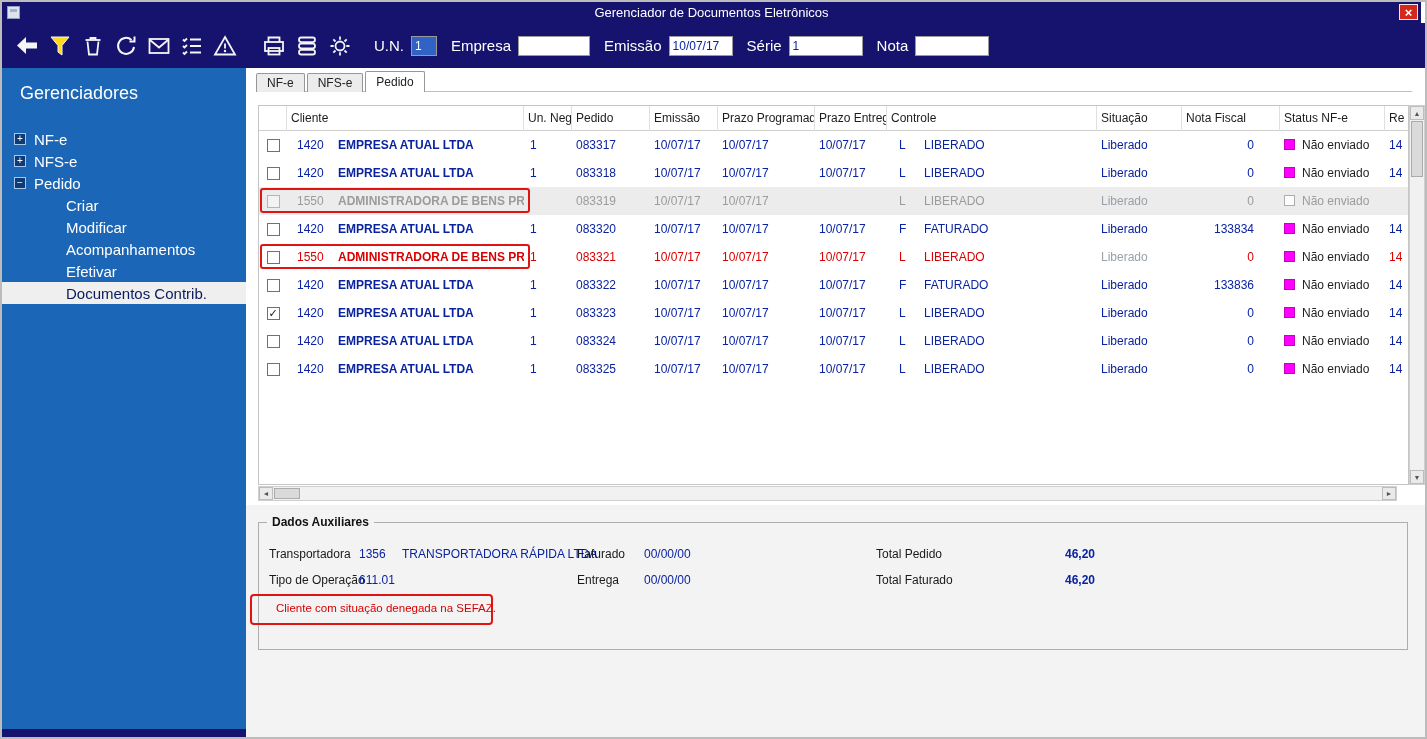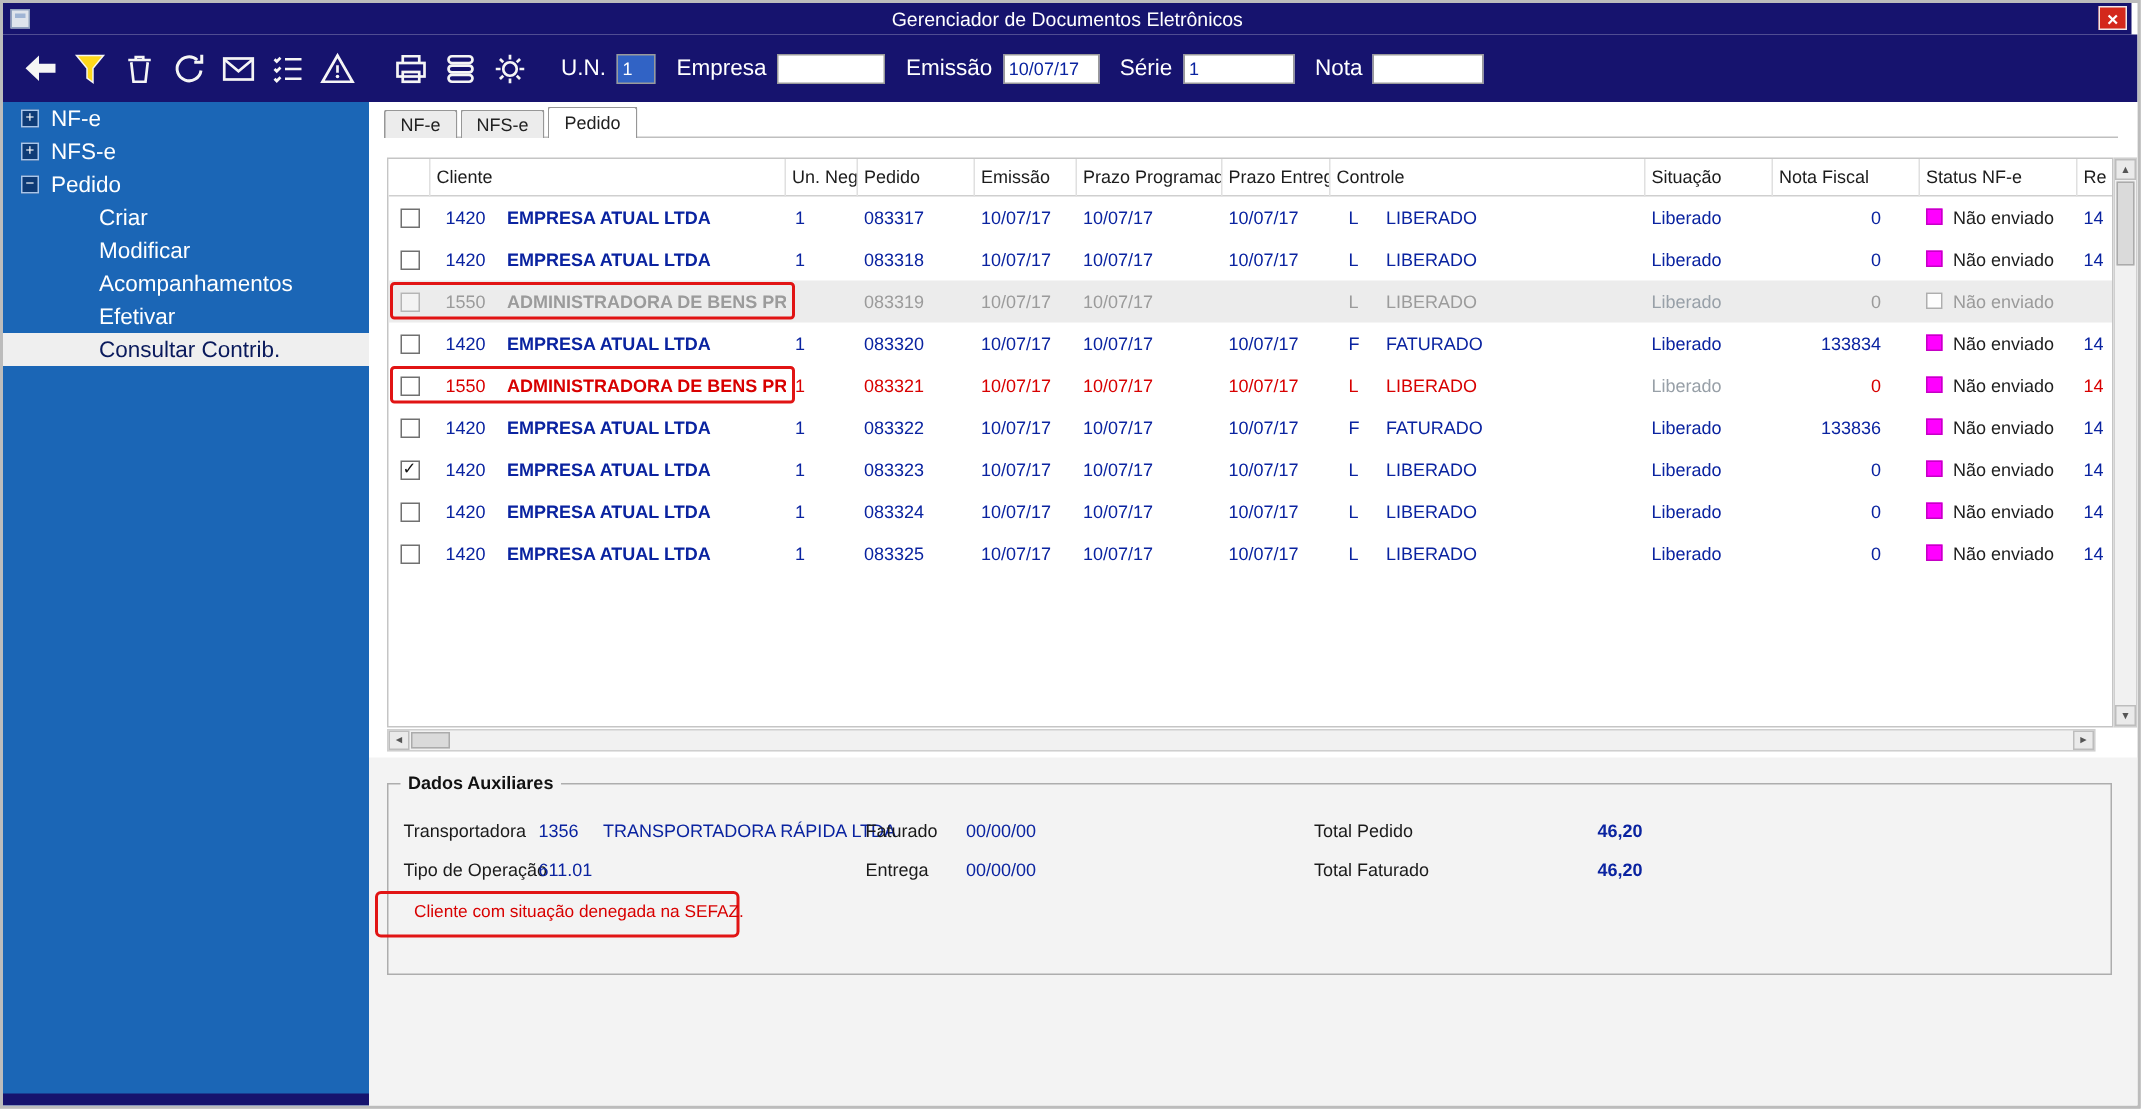--- a/index.html
+++ b/index.html
@@ -213,20 +213,21 @@
         <input class="tinput w-serie" value="1" style="">
       </span>
       <span class="tfield">
         <span class="tlabel">Nota</span>
         <input class="tinput w-nota" value="" style="">
       </span>
     </span>
   </div>
 
   <div class="sidebar">
+    <div class="sidebar-title">Gerenciadores</div>
     <div>
         <div class="tree-item lvl0">
           <span class="expander">+</span>
           <span class="tree-label">NF-e</span>
         </div>
         <div class="tree-item lvl0">
           <span class="expander">+</span>
           <span class="tree-label">NFS-e</span>
         </div>
         <div class="tree-item lvl0">
@@ -239,21 +240,21 @@
         <div class="tree-item lvl1">
           <span class="tree-label">Modificar</span>
         </div>
         <div class="tree-item lvl1">
           <span class="tree-label">Acompanhamentos</span>
         </div>
         <div class="tree-item lvl1">
           <span class="tree-label">Efetivar</span>
         </div>
         <div class="tree-item lvl1 selected">
-          <span class="tree-label">Consultar Contrib.</span>
+          <span class="tree-label">Documentos Contrib.</span>
         </div>
       </div>
     <div class="sidebar-footer"></div>
   </div>
 
   <div class="main">
     <div class="tabbar">
       <div class="tab">NF-e</div>
       <div class="tab">NFS-e</div>
       <div class="tab active">Pedido</div>

